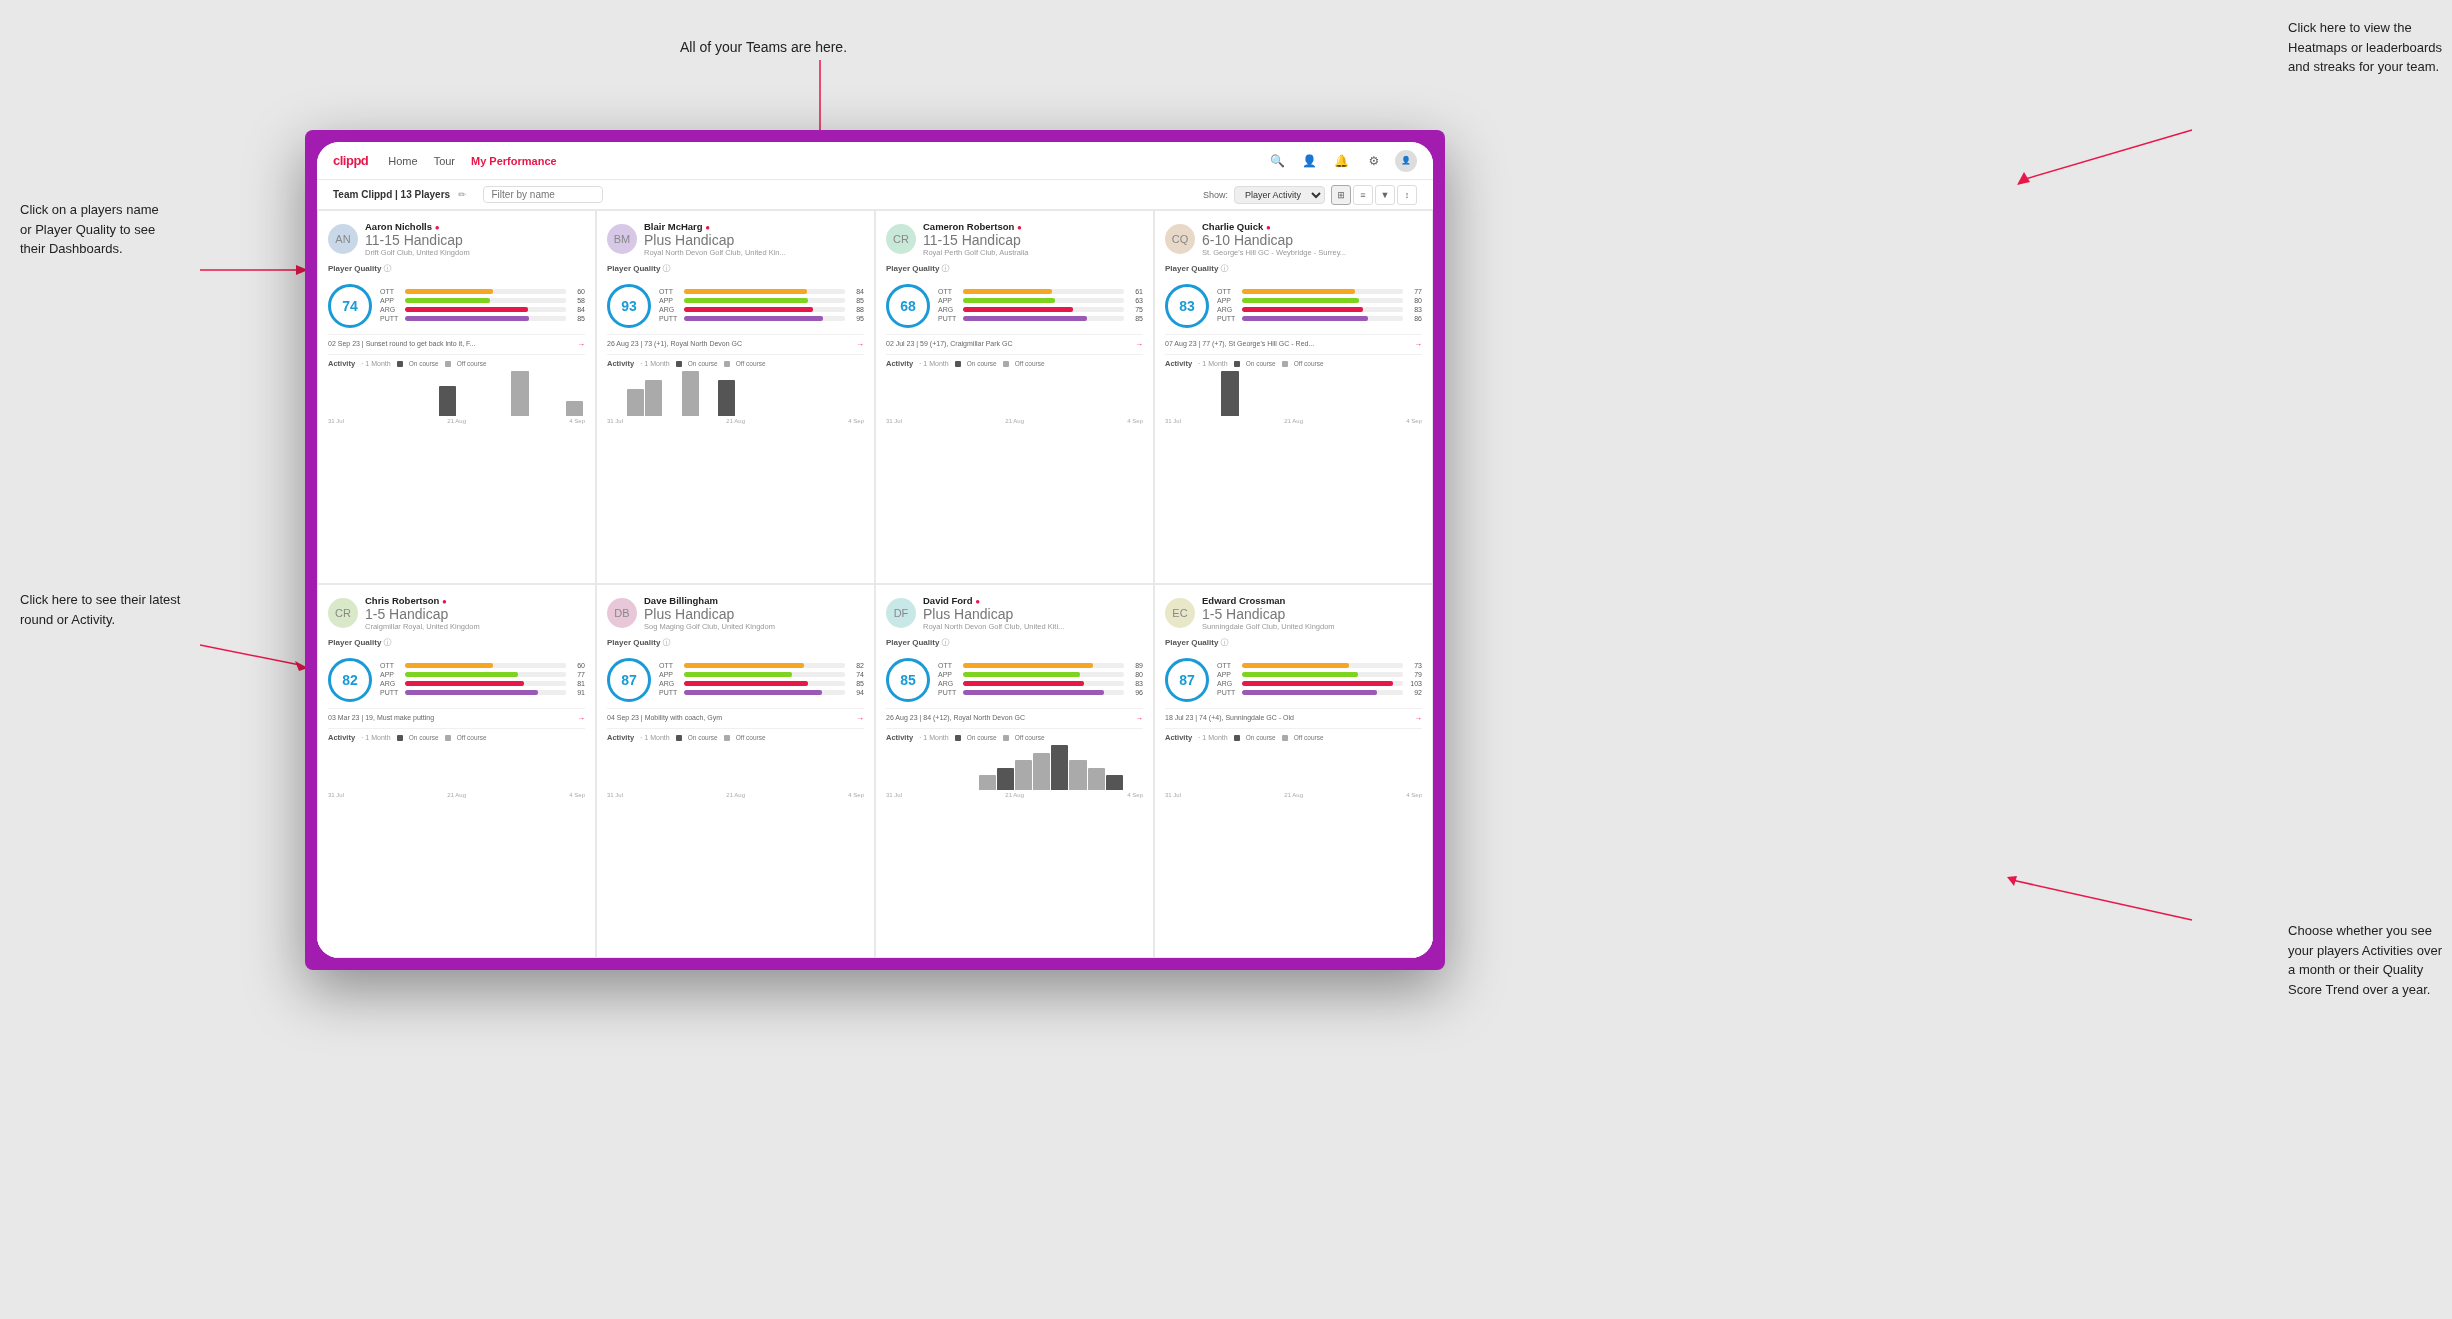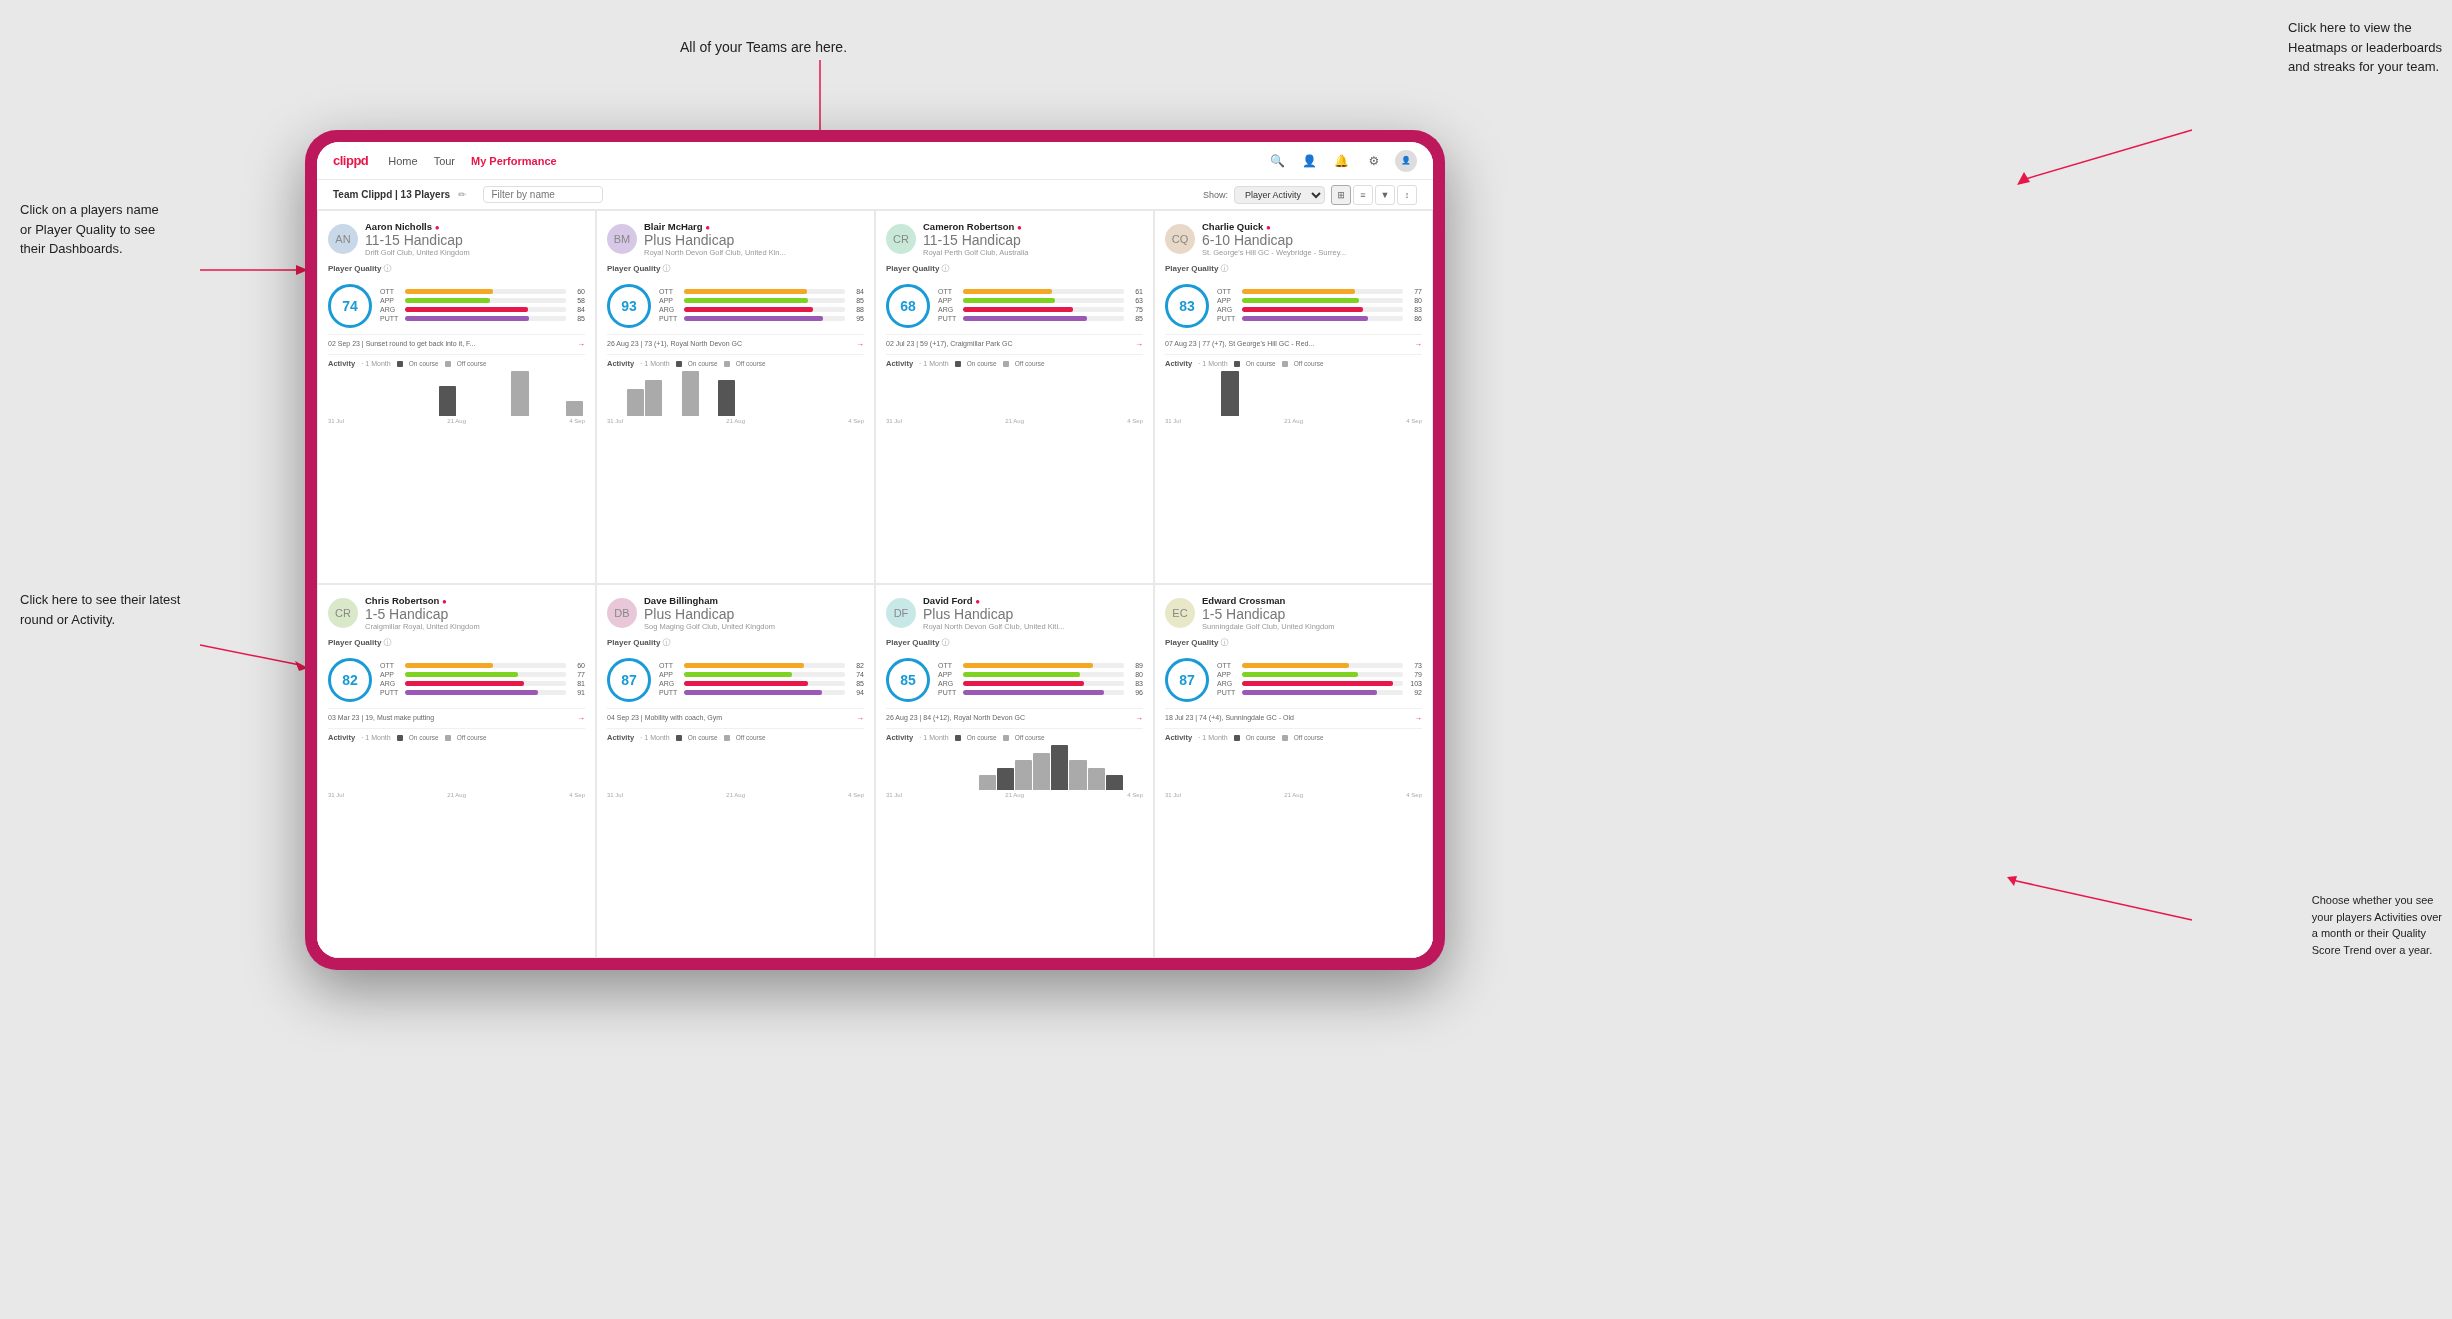--- a/index.html
+++ b/index.html
@@ -12,22 +12,22 @@
       position: relative;
     }
 
     
     .tablet-frame {
       position: absolute;
       left: 290px;
       top: 110px;
       width: 1130px;
       height: 820px;
-      background: #be185d;
-      border-radius: 32px;
+      background: #a21caf;
+      border-radius: 8px;
       box-shadow: 0 20px 60px rgba(0,0,0,0.4);
       padding: 12px;
     }
     .tablet-screen {
       width: 100%;
       height: 100%;
       background: #fff;
       border-radius: 22px;
       overflow: hidden;
       display: flex;
@@ -407,21 +407,21 @@
 </svg>
 
 <div class="annotation" style="top:590px;left:20px;font-size:13px;max-width:210px;line-height:1.5;">
   Click here to see their latest<br>round or Activity.
 </div>
 <svg style="position:absolute;top:635px;left:200px;" width="120" height="50">
   <line x1="0" y1="10" x2="100" y2="30" stroke="#e8174a" stroke-width="1.5"></line>
   <polygon points="108,33 95,26 99,36" fill="#e8174a"></polygon>
 </svg>
 
-<div class="annotation" style="top:892px;right:10px;font-size:11px;max-width:230px;line-height:1.5;">
+<div class="annotation" style="top:921px;right:10px;font-size:13px;max-width:230px;line-height:1.5;">
   Choose whether you see<br>your players Activities over<br>a month or their Quality<br>Score Trend over a year.
 </div>
 <svg style="position:absolute;top:870px;right:250px;" width="200" height="60">
   <line x1="190" y1="50" x2="10" y2="10" stroke="#e8174a" stroke-width="1.5"></line>
   <polygon points="5,7 15,6 12,16" fill="#e8174a"></polygon>
 </svg>
 
 <div class="tablet-frame" style="position:absolute;left:305px;top:130px;width:1140px;height:840px;">
   <div class="tablet-screen">
 

